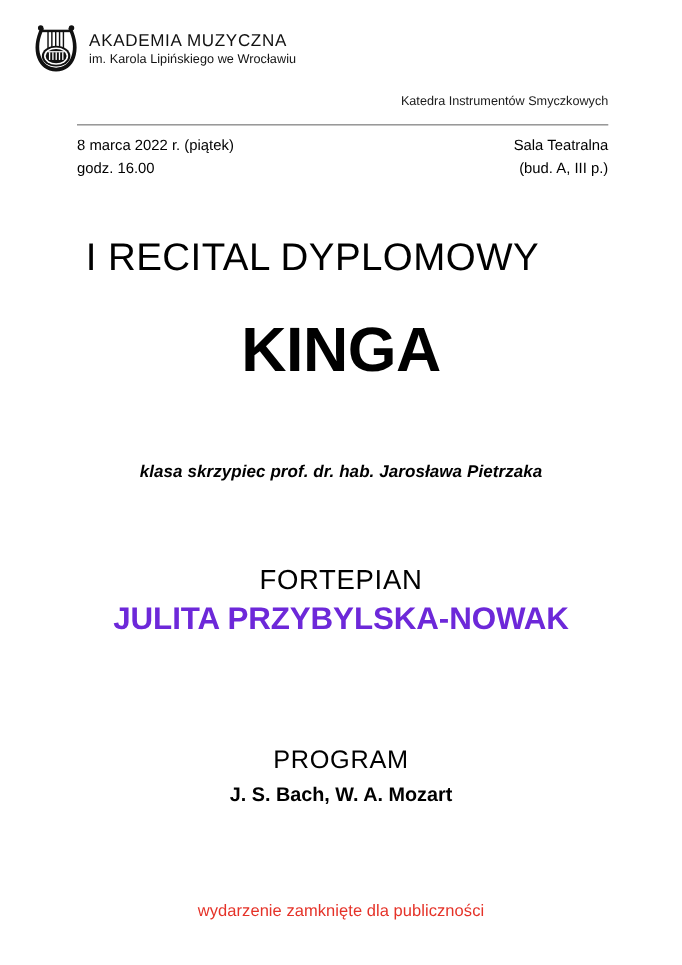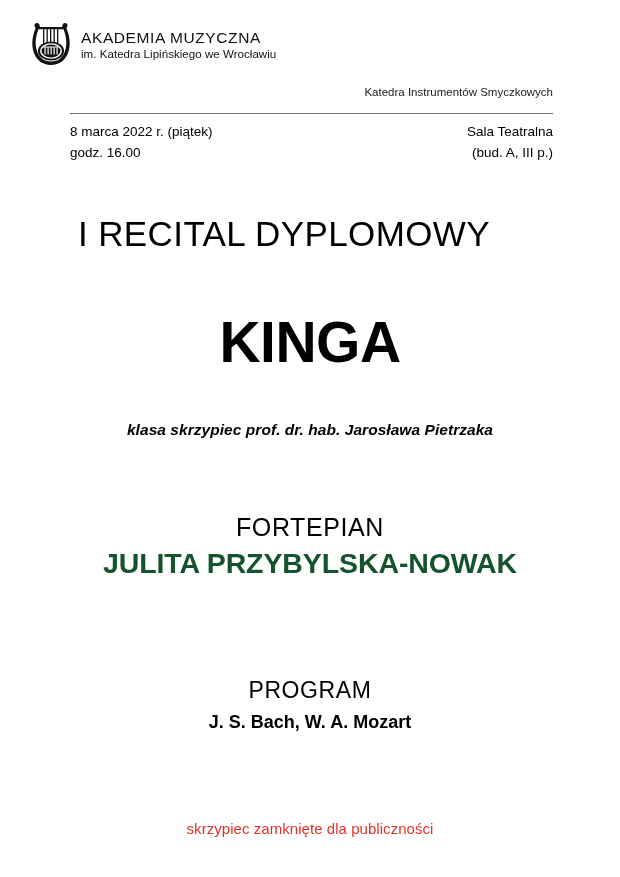--- a/index.html
+++ b/index.html
@@ -122,21 +122,21 @@
     left: 0;
     top: 285px;
     width: 620px;
     text-align: center;
     font-weight: 700;
     font-size: 57px;
     line-height: 1.17;
     letter-spacing: -0.5px;
     color: #000;
   }
-  .artist-name .ln { display: block; margin-top: 24px; }
+  .artist-name .ln { display: block; }
 
   .teacher {
     position: absolute;
     left: 0;
     top: 421px;
     width: 620px;
     text-align: center;
     font-size: 15.5px;
     font-weight: 700;
     font-style: italic;
@@ -156,21 +156,21 @@
     font-size: 25px;
     font-weight: 400;
     letter-spacing: 0.6px;
     color: #000;
     line-height: 1.25;
   }
   .accompanist-name {
     font-size: 28.5px;
     font-weight: 700;
     letter-spacing: -0.1px;
-    color: #14532d;
+    color: #6d28d9;
     line-height: 1.3;
     margin-top: 2px;
   }
 
   
   .program {
     position: absolute;
     left: 0;
     top: 676px;
     width: 620px;
@@ -232,21 +232,21 @@
 
       <rect x="29" y="55" width="2.4" height="14" fill="#ffffff"></rect>
       <rect x="35" y="55" width="2.4" height="14" fill="#ffffff"></rect>
       <rect x="41" y="55" width="2.4" height="14" fill="#ffffff"></rect>
       <rect x="47" y="55" width="2.4" height="14" fill="#ffffff"></rect>
       <rect x="53" y="55" width="2.4" height="14" fill="#ffffff"></rect>
       <rect x="27" y="53" width="30" height="2.2" fill="#ffffff"></rect>
     </svg>
     <div class="logo-text">
       <div class="logo-line1">AKADEMIA MUZYCZNA</div>
-      <div class="logo-line2">im. Katedra Lipińskiego we Wrocławiu</div>
+      <div class="logo-line2">im. Karola Lipińskiego we Wrocławiu</div>
     </div>
   </div>
 
   <div class="department">Katedra Instrumentów Smyczkowych</div>
 
   <div class="rule"></div>
 
   <div class="info-row">
     <div class="info-left">
       <div>8 marca 2022 r. (piątek)</div>
@@ -269,15 +269,15 @@
   <div class="accompanist">
     <div class="accompanist-role">FORTEPIAN</div>
     <div class="accompanist-name">JULITA PRZYBYLSKA-NOWAK</div>
   </div>
 
   <div class="program">
     <div class="program-heading">PROGRAM</div>
     <div class="program-composers">J. S. Bach, W. A. Mozart</div>
   </div>
 
-  <div class="footer-note">skrzypiec zamknięte dla publiczności</div>
+  <div class="footer-note">wydarzenie zamknięte dla publiczności</div>
 
 </div>
 
 </body></html>

